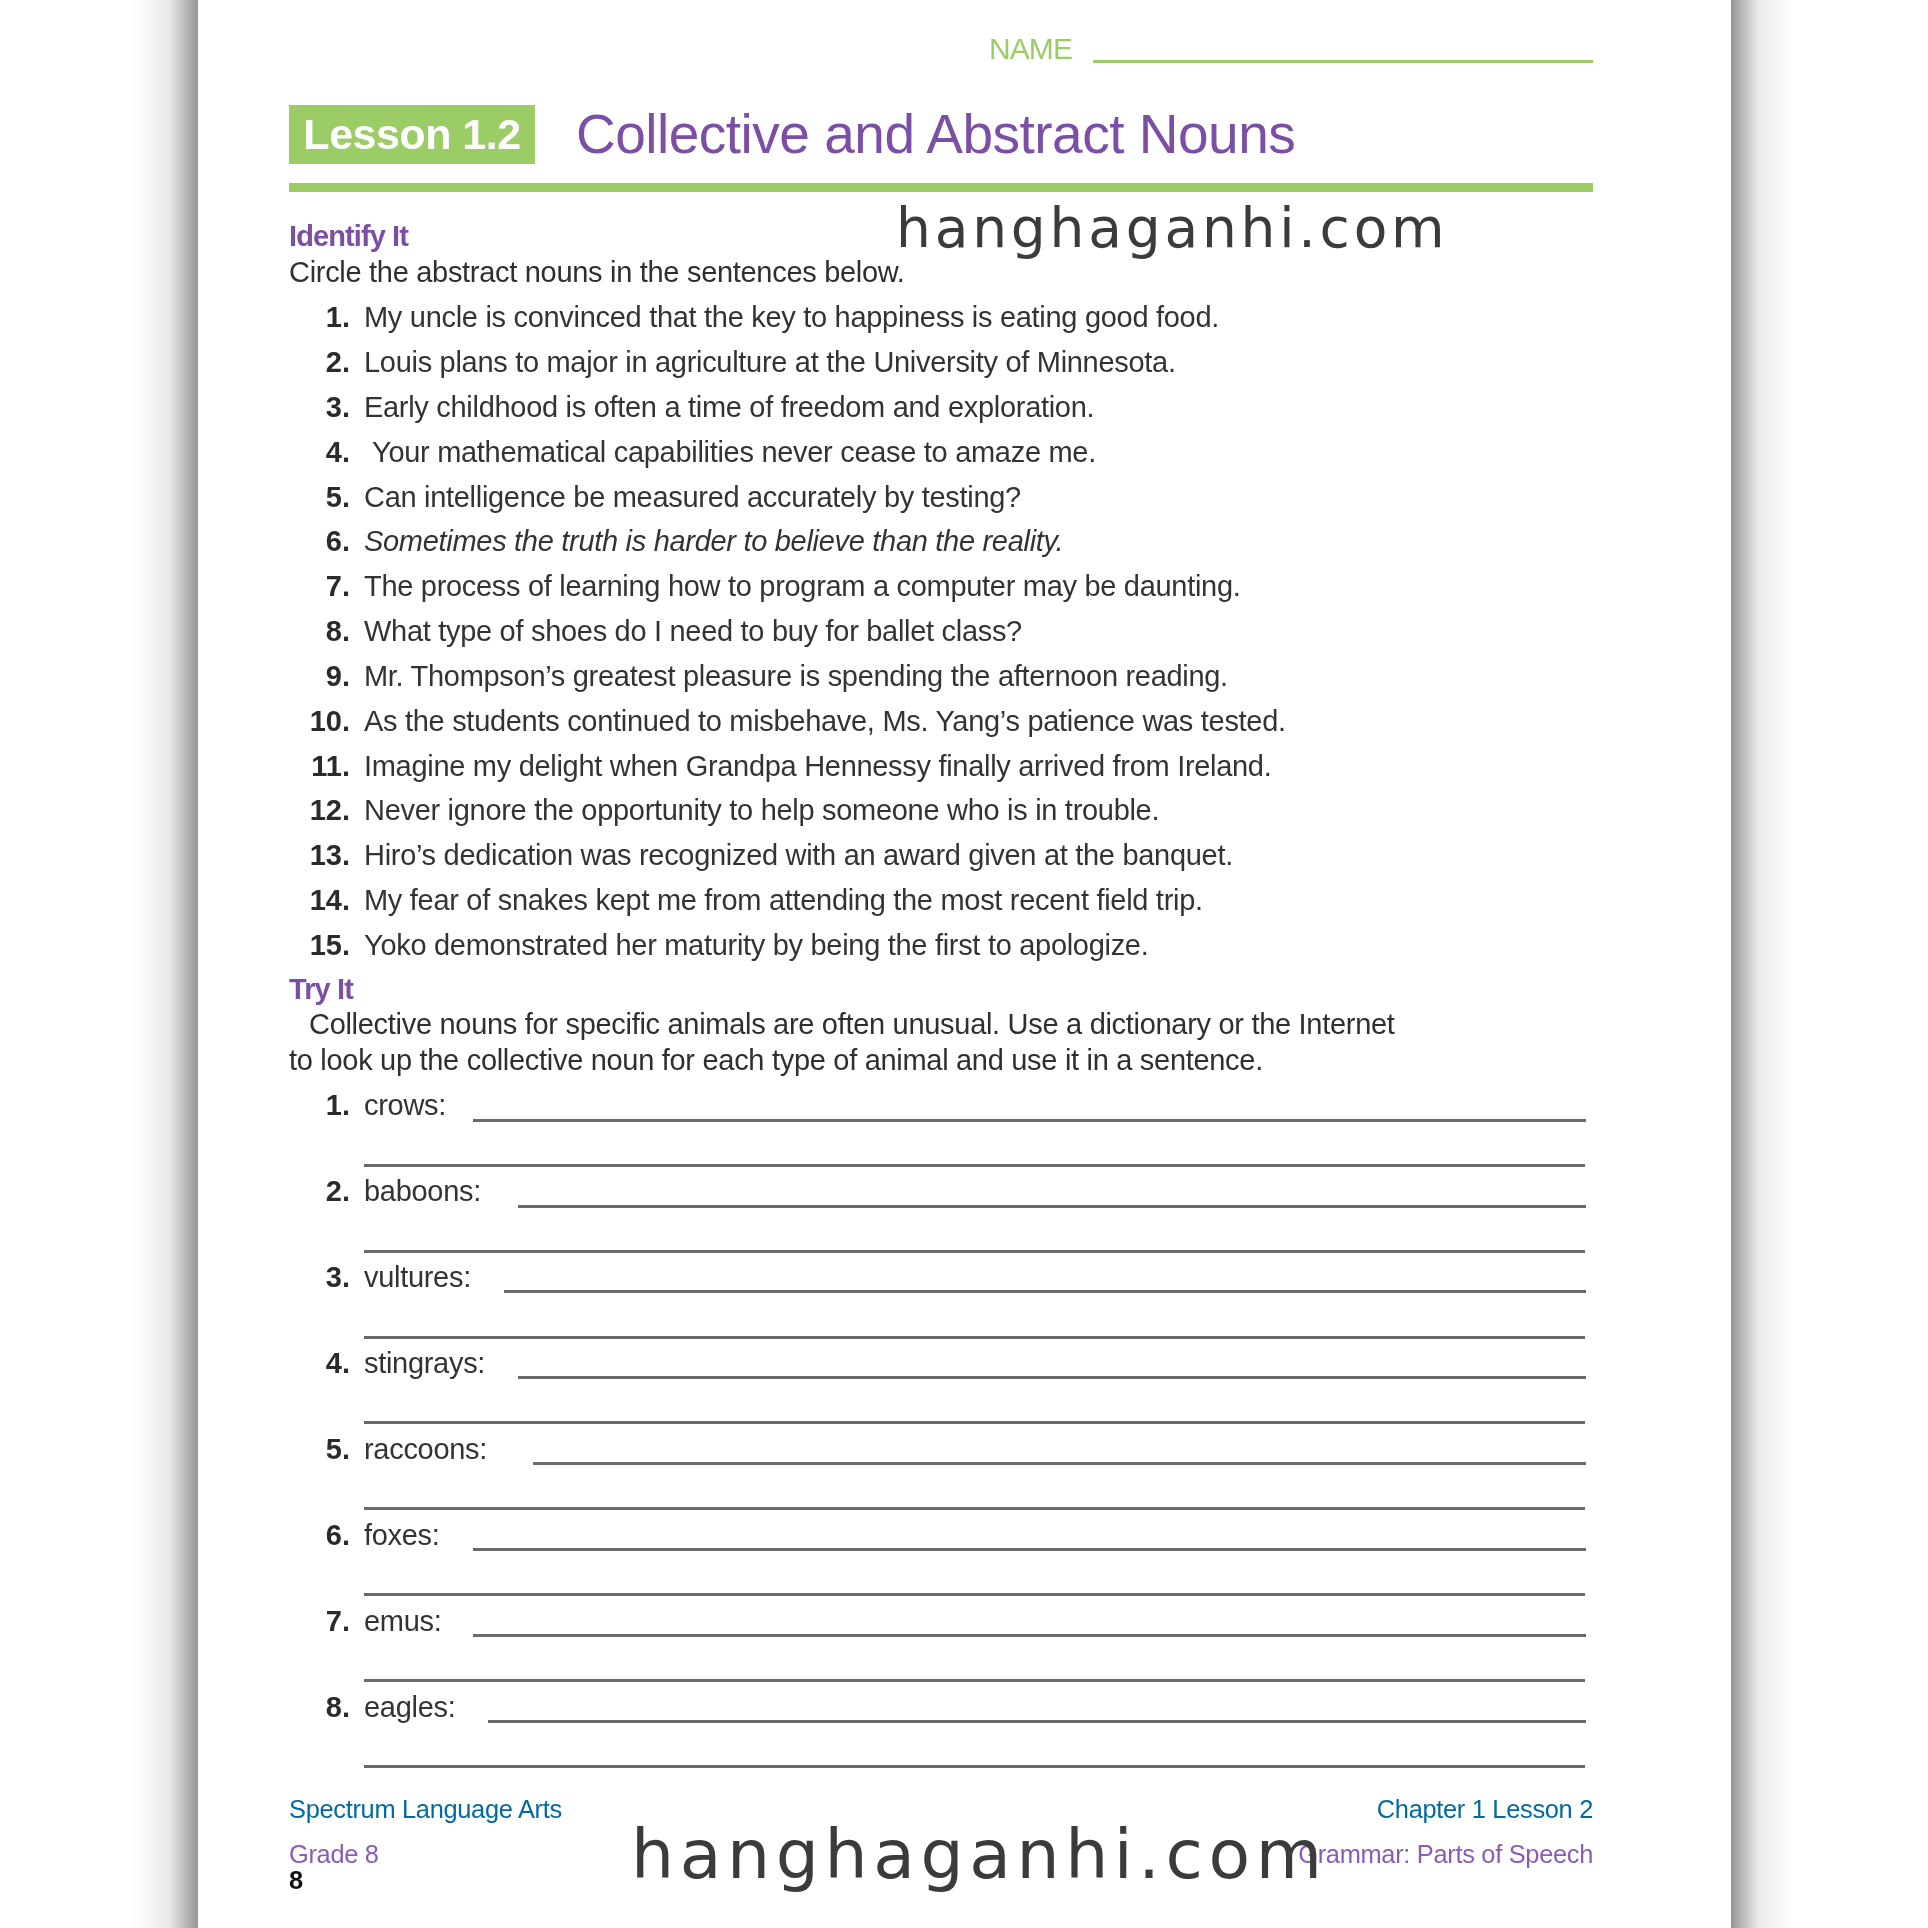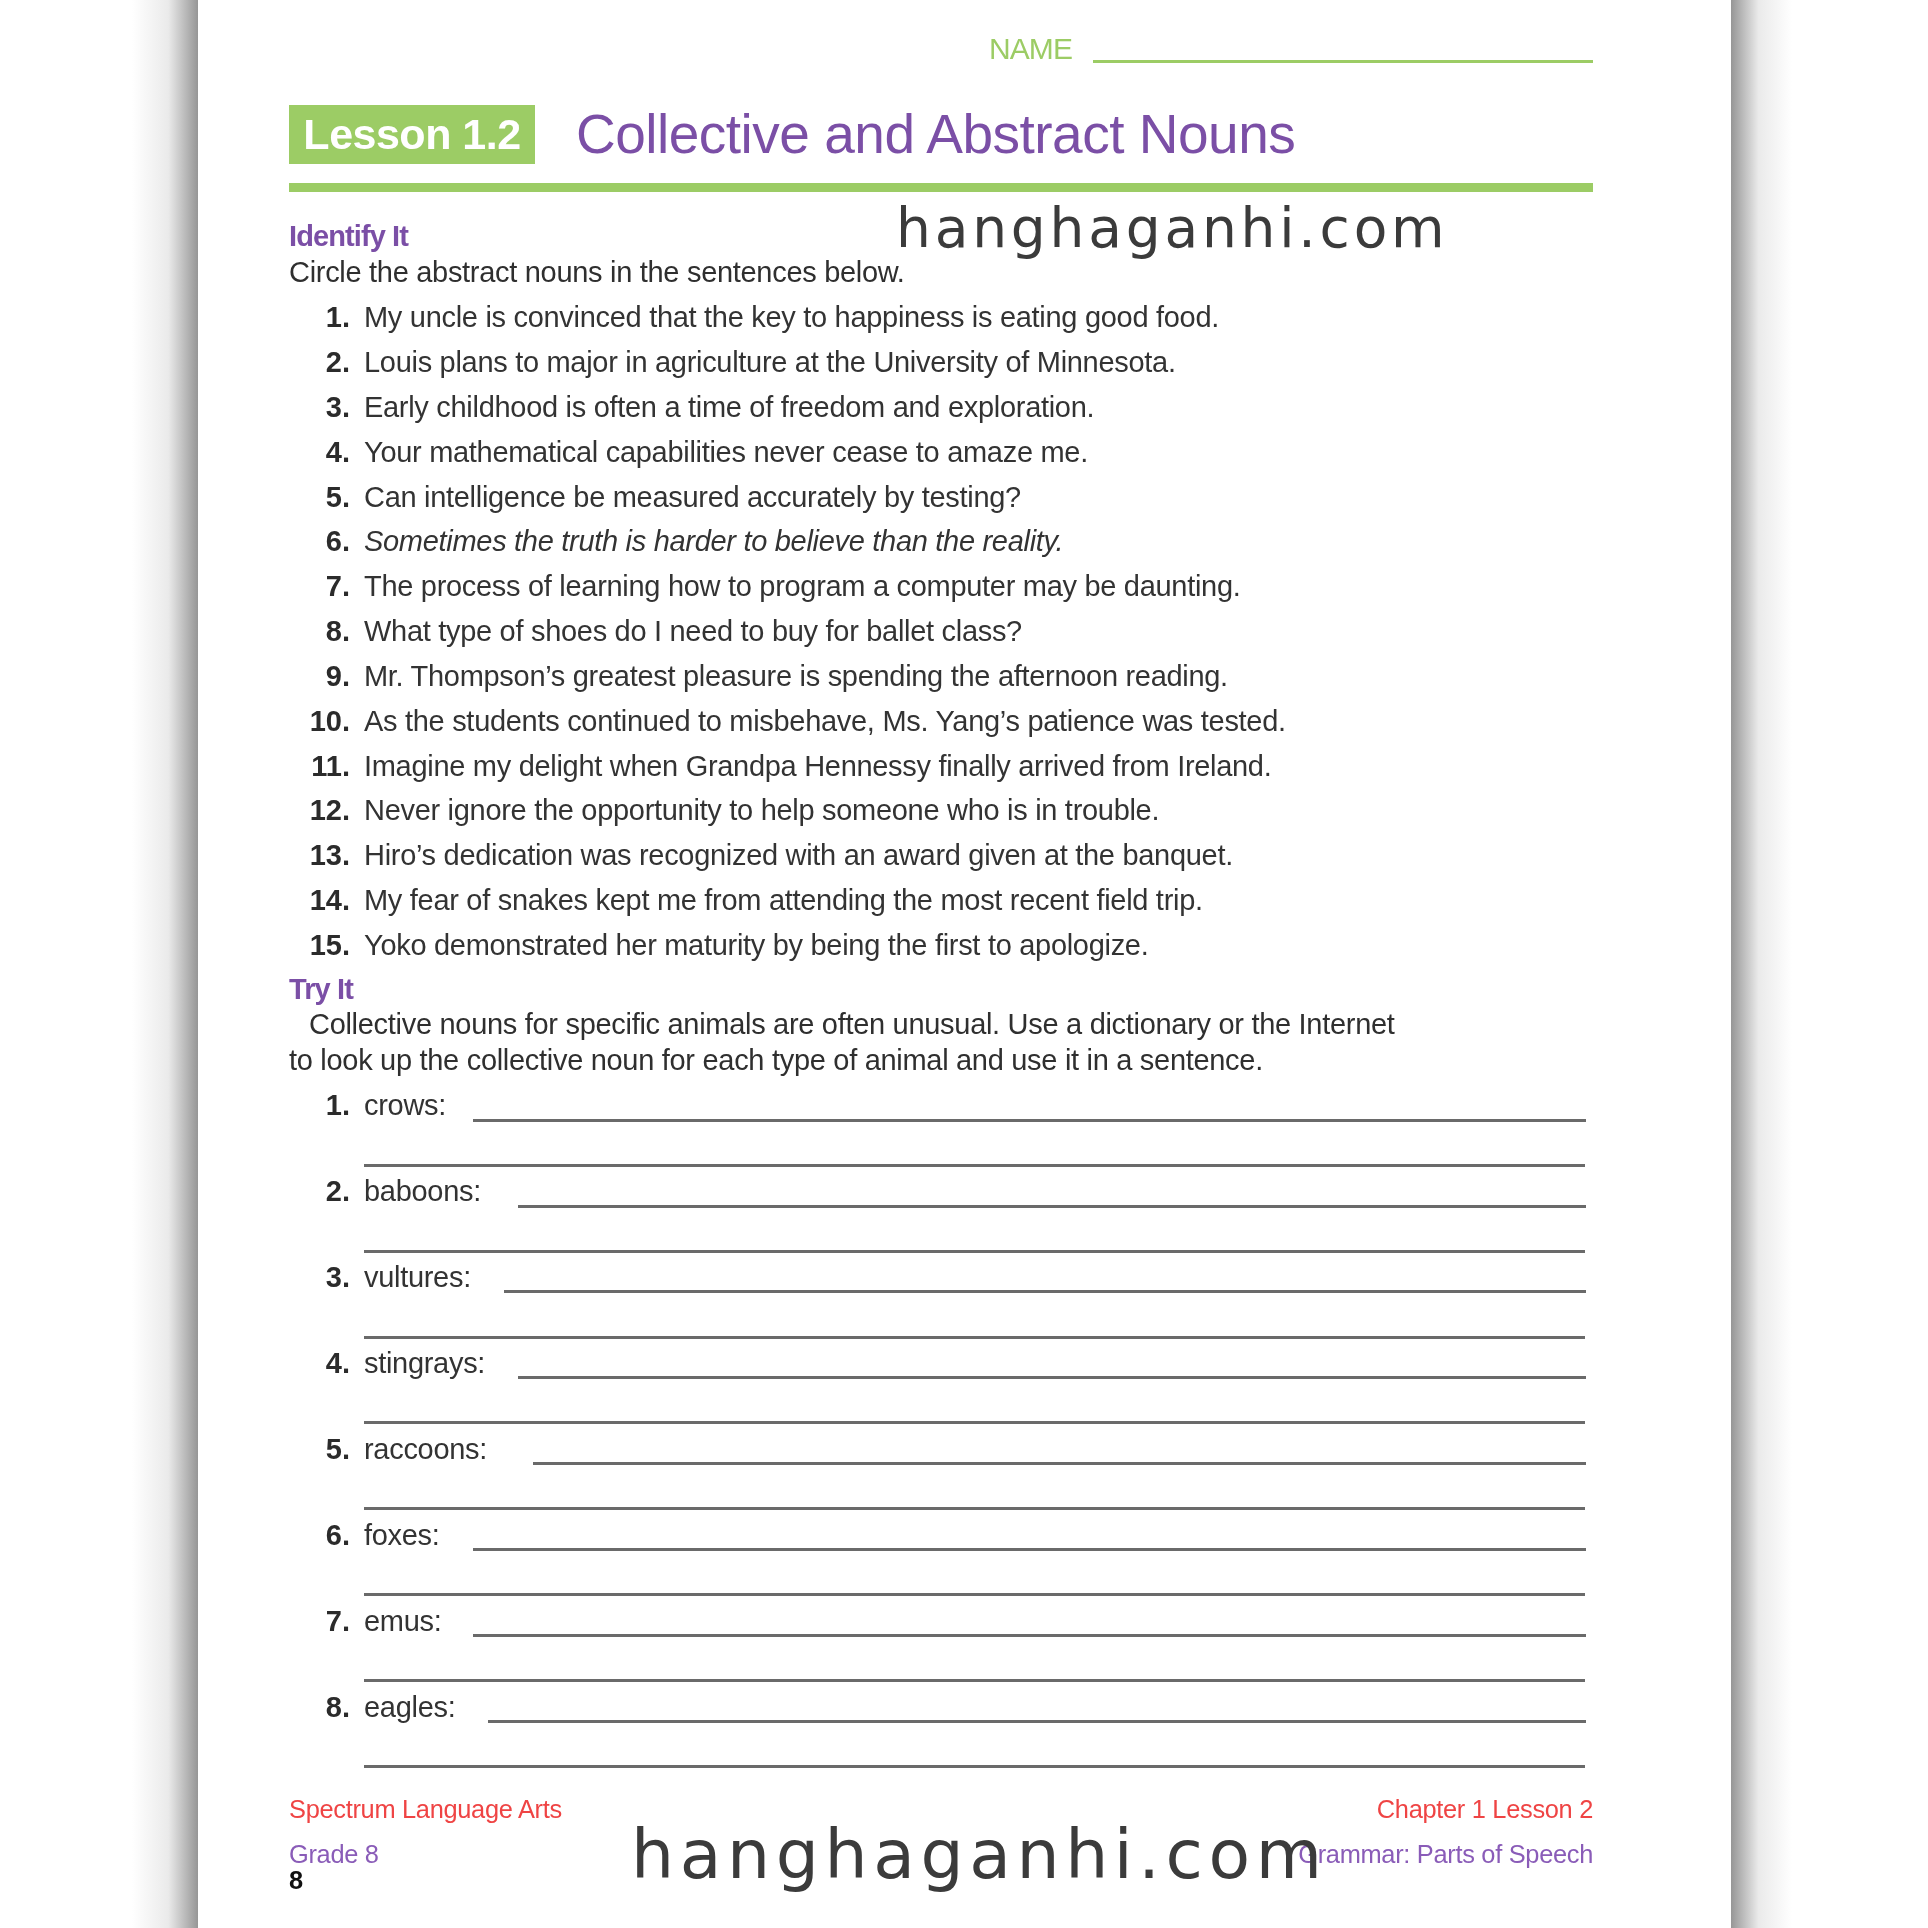--- a/index.html
+++ b/index.html
@@ -45,21 +45,21 @@
   .body-text { font-size:29px; color:#2f2f2f; letter-spacing:-0.3px; white-space:nowrap; }
   .item-num {
     position:absolute; width:66px; text-align:right; font-size:29px; font-weight:bold; color:#2b2b2b;
   }
   .item-text {
     position:absolute; font-size:29px; color:#333; white-space:nowrap; letter-spacing:-0.3px;
   }
   .answer-line {
     position:absolute; height:2.8px; background:#6a6a6a;
   }
-  .footer-text { font-size:25.4px; color:#ef4444; white-space:nowrap; letter-spacing:-0.3px; }
+  .footer-text { font-size:25.4px; color:#0369a1; white-space:nowrap; letter-spacing:-0.3px; }
   .footer-purple { color:#8a5cb8;margin-top:12px; }
   .page-num { font-size:25.4px; font-weight:bold; color:#111; }
   .watermark {
     font-family:"DejaVu Sans", sans-serif; font-size:55px; color:#3b3b3b;
     letter-spacing:3.8px; white-space:nowrap;
   }
   .watermark.big { font-size:68px; letter-spacing:5.6px; }
 </style>
 </head>
 <body>
@@ -86,21 +86,21 @@
     <div>
       <div class="item-num" style="left: 284px; top: 346px;">2.</div>
       <div class="item-text" style="left: 364px; top: 346px;">Louis plans to major in agriculture at the University of Minnesota.</div>
     </div>
     <div>
       <div class="item-num" style="left: 284px; top: 391px;">3.</div>
       <div class="item-text" style="left: 364px; top: 391px;">Early childhood is often a time of freedom and exploration.</div>
     </div>
     <div>
       <div class="item-num" style="left: 284px; top: 436px;">4.</div>
-      <div class="item-text" style="left: 364px; top: 436px; text-align: center;">Your mathematical capabilities never cease to amaze me.</div>
+      <div class="item-text" style="left: 372px; top: 436px; text-align: center;">Your mathematical capabilities never cease to amaze me.</div>
     </div>
     <div>
       <div class="item-num" style="left: 284px; top: 481px;">5.</div>
       <div class="item-text" style="left: 364px; top: 481px;">Can intelligence be measured accurately by testing?</div>
     </div>
     <div>
       <div class="item-num" style="left: 284px; top: 525px;">6.</div>
       <div class="item-text" style="left: 364px; top: 525px; font-style: italic;">Sometimes the truth is harder to believe than the reality.</div>
     </div>
     <div>

